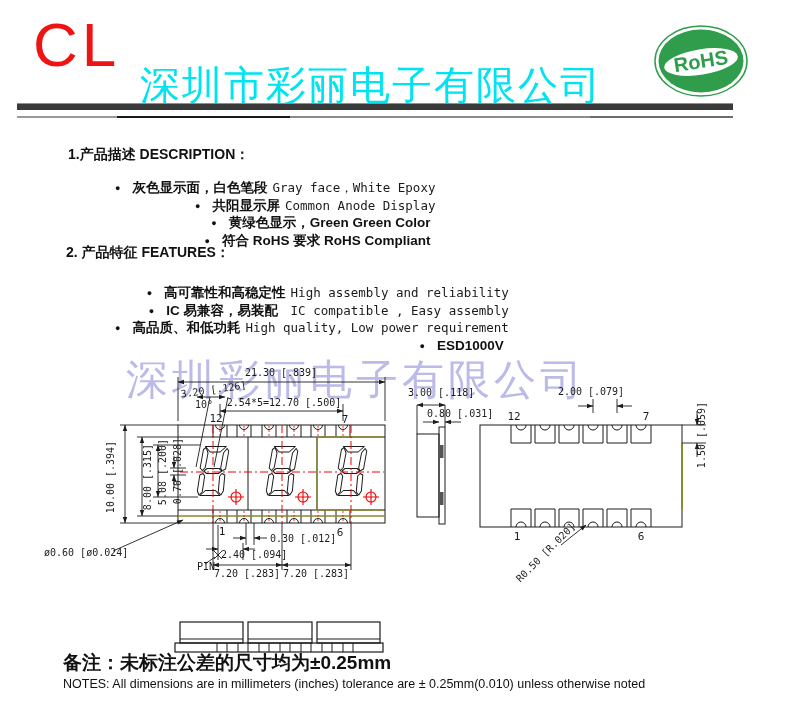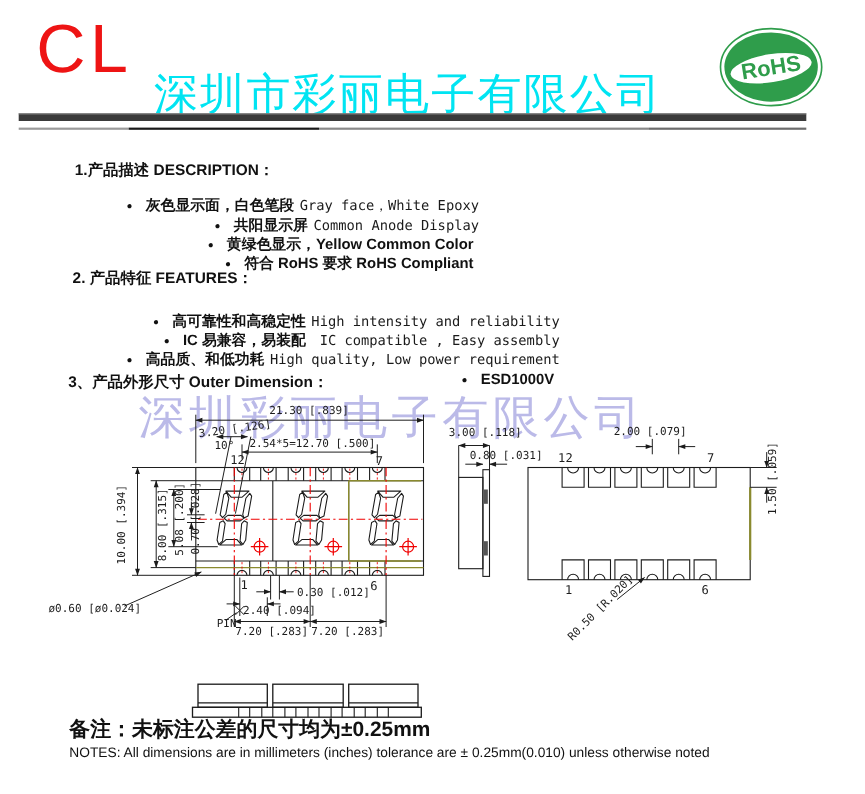--- a/index.html
+++ b/index.html
@@ -56,33 +56,32 @@
   <div id="divider-bar" class="abs"></div>
   <div class="abs thinline" style="left:17px;width:100px;background:#9a9a9a;"></div>
   <div class="abs thinline" style="left:117px;width:173px;background:#1a1a1a;"></div>
   <div class="abs thinline" style="left:290px;width:300px;background:#8a8a8a;"></div>
   <div class="abs thinline" style="left:590px;width:143px;background:#6d6d6d;"></div>
 
   <div id="h1" class="abs heading">1.产品描述 DESCRIPTION：</div>
   <ul id="bullets1" class="abs bullets">
     <li class="bullet-row"><span class="dot">●</span><span class="cnb">灰色显示面，白色笔段</span><span class="en">Gray face，White Epoxy</span></li>
     <li class="bullet-row"><span class="dot">●</span><span class="cnb">共阳显示屏</span><span class="en">Common Anode Display</span></li>
-    <li class="bullet-row"><span class="dot">●</span><span class="cnb">黄绿色显示，Yellow Common Color</span><span class="en"></span></li>
+    <li class="bullet-row"><span class="dot">●</span><span class="cnb">黄绿色显示，Green Green Color</span><span class="en"></span></li>
     <li class="bullet-row"><span class="dot">●</span><span class="cnb">符合 RoHS 要求 RoHS Compliant</span><span class="en"></span></li>
   </ul>
 
   <div id="h2" class="abs heading">2. 产品特征 FEATURES：</div>
   <ul id="bullets2" class="abs bullets">
-    <li class="bullet-row"><span class="dot">●</span><span class="cnb">高可靠性和高稳定性</span><span class="en">High intensity and reliability</span></li>
+    <li class="bullet-row"><span class="dot">●</span><span class="cnb">高可靠性和高稳定性</span><span class="en">High assembly and reliability</span></li>
     <li class="bullet-row"><span class="dot">●</span><span class="cnb">IC 易兼容，易装配</span><span class="en"> IC compatible , Easy assembly</span></li>
     <li class="bullet-row"><span class="dot">●</span><span class="cnb">高品质、和低功耗</span><span class="en">High quality, Low power requirement</span></li>
     <li class="bullet-row"><span class="dot">●</span><span class="cnb">ESD1000V</span><span class="en"></span></li>
   </ul>
 
-  <div id="h3" class="abs heading">3、产品外形尺寸 Outer Dimension：</div>
 
   <div id="watermark" class="abs">深圳彩丽电子有限公司</div>
 
   <svg id="drawing" class="abs" width="786" height="310" viewBox="0 0 786 310">
     <defs>
       <marker id="mE" viewBox="0 0 10 10" refX="9.5" refY="5" markerWidth="10" markerHeight="7" orient="auto">
         <path d="M0,1.5 L10,5 L0,8.5 z" fill="#1c1c1c"></path>
       </marker>
       <marker id="mS" viewBox="0 0 10 10" refX="9.5" refY="5" markerWidth="10" markerHeight="7" orient="auto-start-reverse">
         <path d="M0,1.5 L10,5 L0,8.5 z" fill="#1c1c1c"></path>

